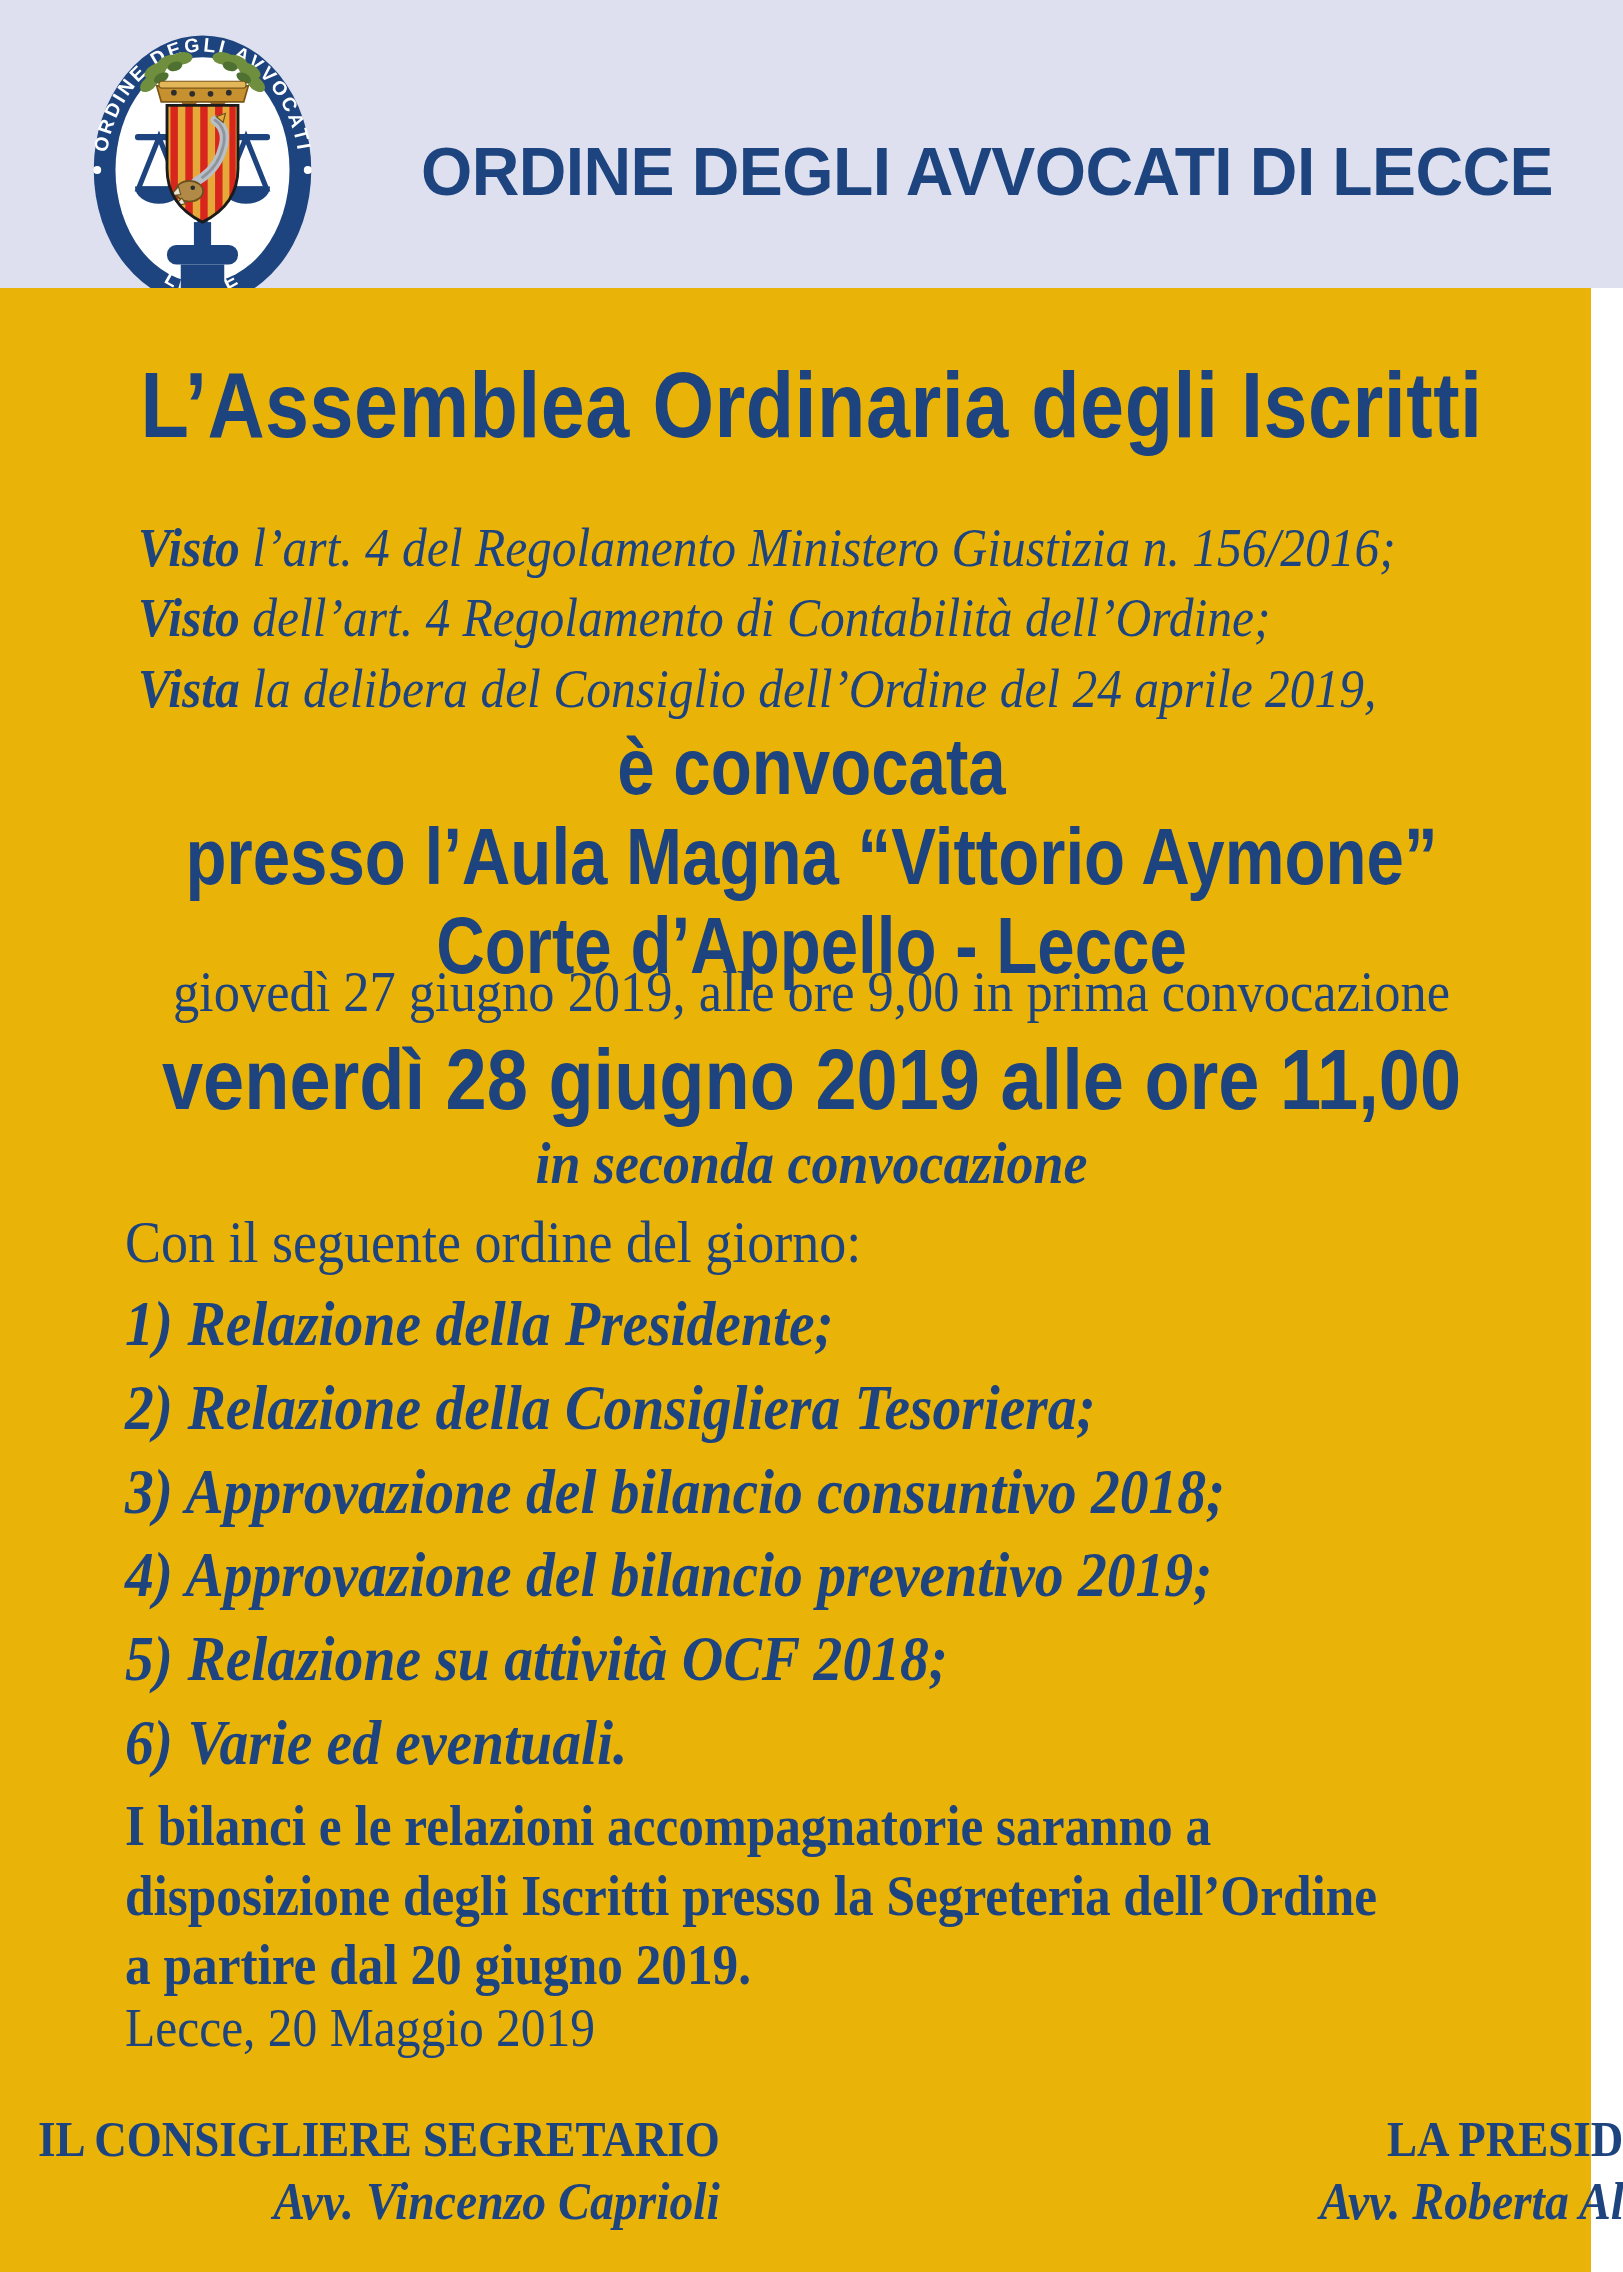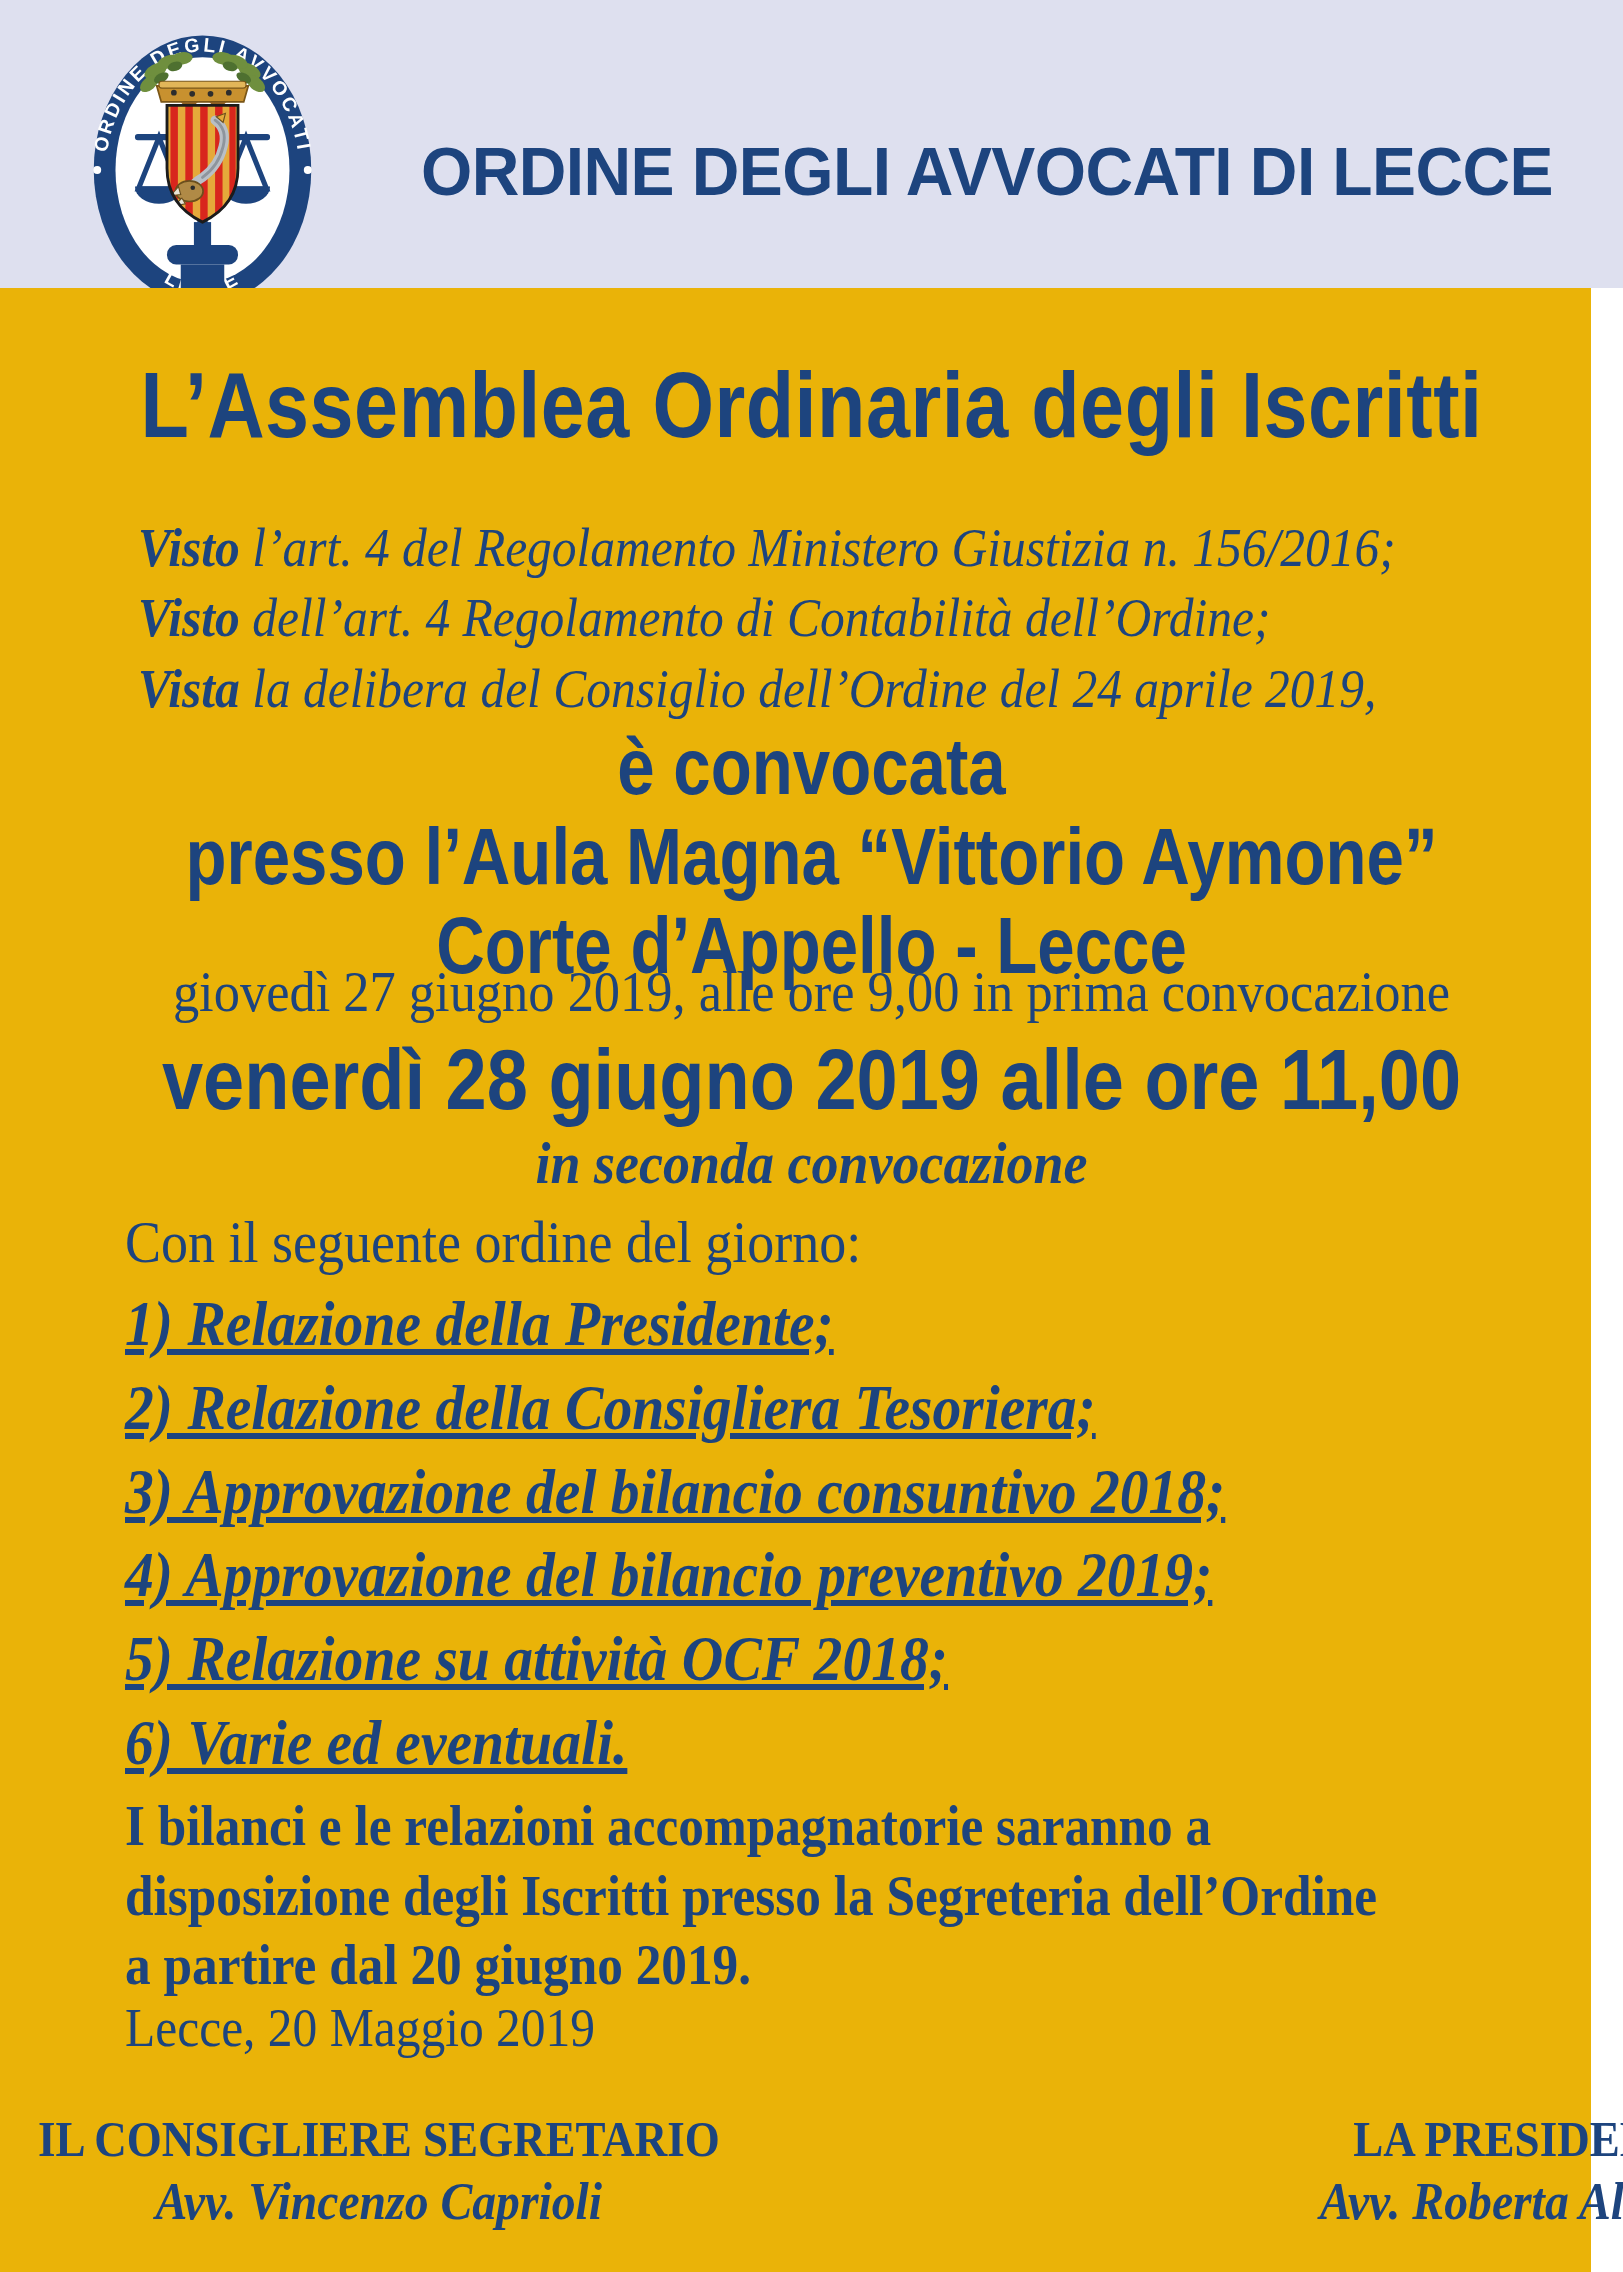--- a/index.html
+++ b/index.html
@@ -151,21 +151,20 @@
   }
 
   .agenda-list {
     position: absolute;
     left: 125px;
     top: 994px;
     width: 1403px;
     margin: 0;
     padding: 0;
     list-style: none;
-    text-decoration: underline;
   }
   .agenda-item {
     font-size: 64px;
     line-height: 1.31;
     font-style: italic;
     font-weight: bold;
     white-space: nowrap;
     transform: scaleX(0.9);
     transform-origin: left center;
   }
@@ -196,21 +195,21 @@
 
   .signatures {
     position: absolute;
     left: 0;
     top: 1822px;
     width: 1623px;
     display: flex;
   }
   .sig-col {
     flex: 1 1 50%;
-    text-align: center;
+    text-align: right;
   }
   .sig-col.left  { padding-right: 309px; }
   .sig-col.right { padding-left: 229px; }
   .sig-role {
     font-size: 50px;
     font-weight: bold;
     line-height: 1.18;
     white-space: nowrap;
     transform: scaleX(0.9);
   }

